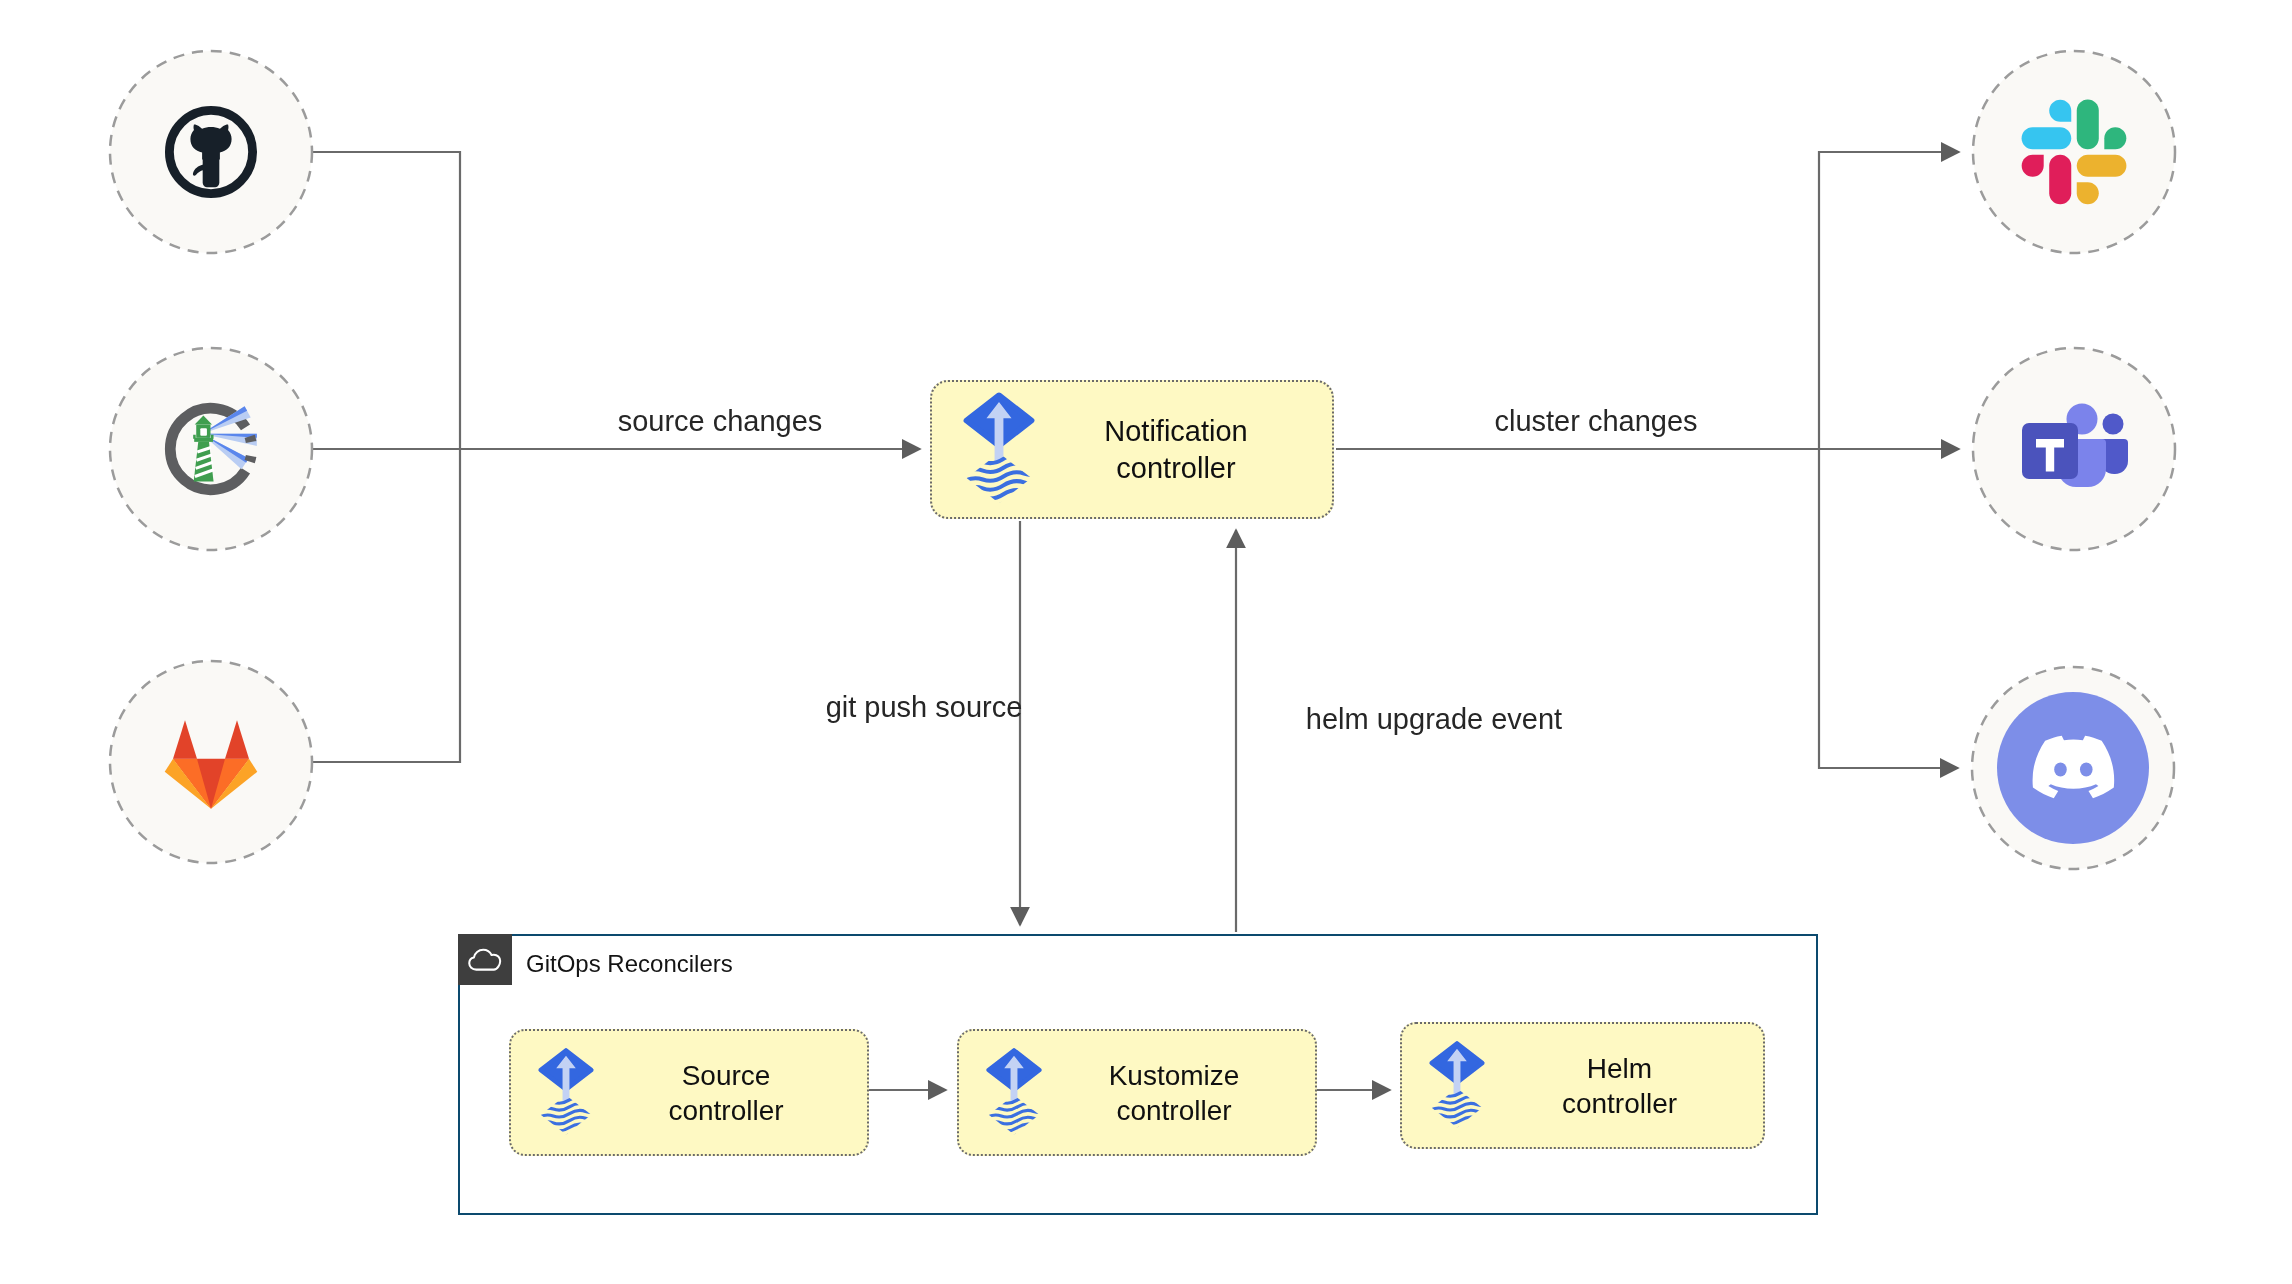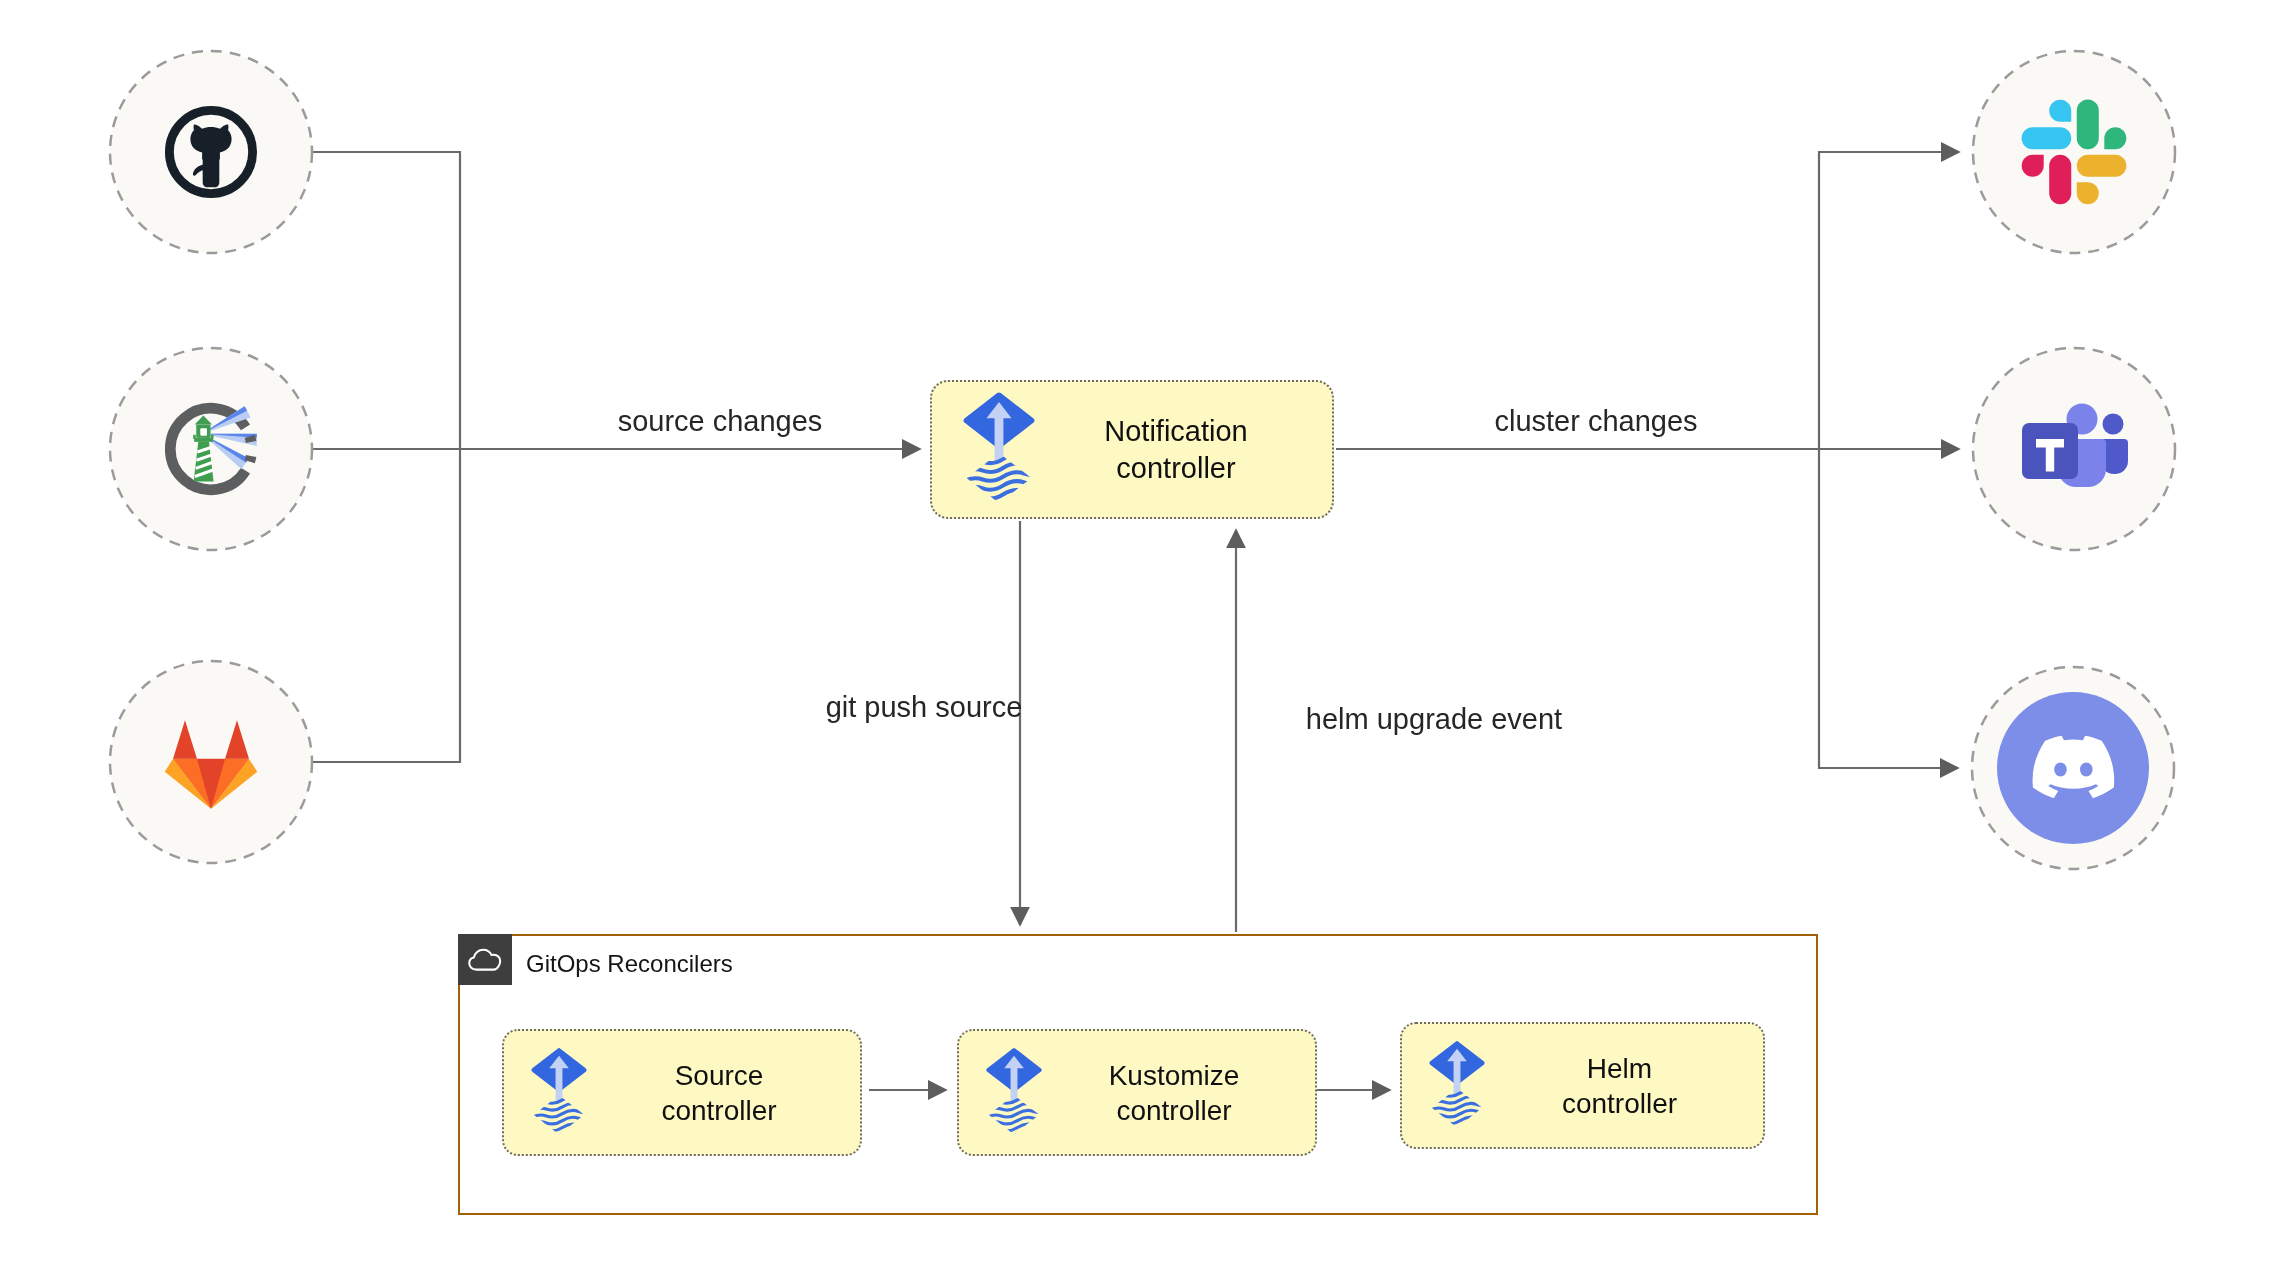--- a/index.html
+++ b/index.html
@@ -23,21 +23,21 @@
     display:flex;align-items:center;
   }
   .node-box .flux{flex:0 0 auto;}
   .node-box .lbl{flex:1;text-align:center;color:#101010;line-height:1.25;}
   .nc-box{left:930px;top:380px;width:404px;height:139px;padding-left:30px;padding-right:16px;}
   .nc-box .lbl{font-size:29px;}
   .ctrl-box{width:360px;height:127px;padding-left:26px;padding-right:10px;border-radius:16px;}
   .ctrl-box .lbl{font-size:28px;}
   .reconcilers{
     position:absolute;left:458px;top:934px;width:1360px;height:281px;
-    box-sizing:border-box;border:2px solid #a16207;background:transparent;
+    box-sizing:border-box;border:2px solid #0c4a6e;background:transparent;
   }
   .reconcilers .tab{
     position:absolute;left:-2px;top:-2px;width:54px;height:51px;
     background:#3e3e3e;display:flex;align-items:center;justify-content:center;
   }
   .reconcilers .container-title{
     position:absolute;left:66px;top:14px;
     font-size:24px;color:#141414;white-space:nowrap;
   }
 </style>
@@ -206,21 +206,21 @@
   <div class="edge-label" style="left:1414px;top:705px;">helm upgrade event</div>
 
   <div class="reconcilers">
     <div class="tab">
       <svg width="36" height="27" viewBox="0 0 32 24">
         <path d="M8.2 21 C 4.6 21 2 18.4 2 15.4 C 2 12.9 3.7 10.8 6.1 10.3 C 6.8 6.3 10.3 3.4 14.4 3.4 C 17.6 3.4 20.4 5.2 21.8 8 C 22.5 7.8 23.2 7.7 23.9 7.7 C 27 7.7 29.5 10.2 29.5 13.3 C 29.5 16.4 27 21 23.9 21 Z" fill="none" stroke="#ffffff" stroke-width="1.8" stroke-linejoin="round"></path>
       </svg>
     </div>
     <div class="container-title">GitOps Reconcilers</div>
 
-    <div class="node-box ctrl-box" style="left:42px;top:93px;align-items:center;">
+    <div class="node-box ctrl-box" style="left:49px;top:93px;align-items:center;">
       <svg class="flux" width="58" height="92" viewBox="0 0 100 160">
           <use href="#flux-logo"></use>
         </svg>
       <div class="lbl">
         <div>Source</div>
         <div>controller</div>
       </div>
     </div>
 
     <div class="node-box ctrl-box" style="left:497px;top:93px;">

